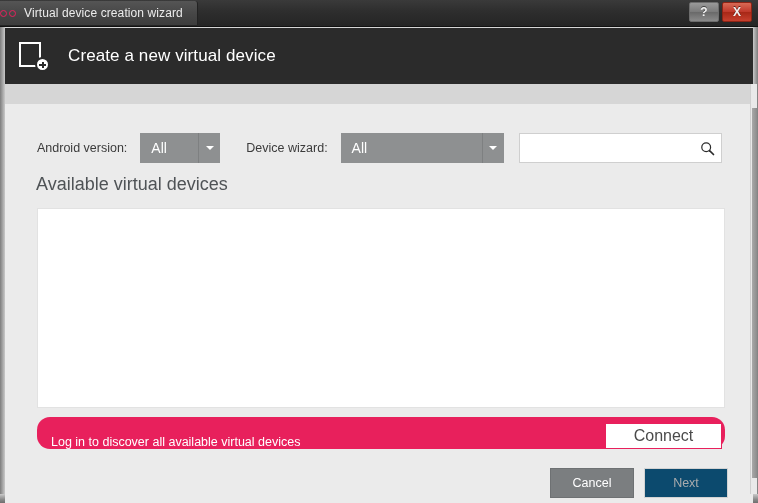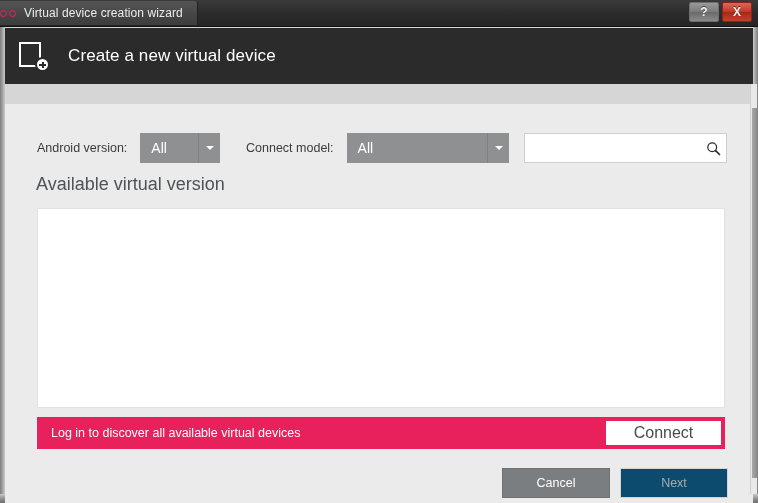--- a/index.html
+++ b/index.html
@@ -266,23 +266,24 @@
   }
 
   
   #login-banner {
     position: absolute;
     left: 32px; top: 313px;
     width: 688px;
     height: 32px;
     background: #e8205c;
     display: flex;
-    align-items: center;
+    align-items: flex-end;
     justify-content: space-between;
     box-sizing: border-box;
+    border-radius: 13px;
   }
   #banner-text {
     color: #ffffff;
     font-size: 12.5px;
     padding-left: 14px;
     white-space: nowrap;
   }
   #connect-button {
     width: 117px;
     height: 26px;
@@ -301,21 +302,21 @@
 
   
   #footer-buttons {
     position: absolute;
     right: 25px; bottom: 16px;
     display: flex;
     gap: 10px;
     align-items: center;
   }
   .footer-btn {
-    width: 108px;
+    width: 84px;
     height: 30px;
     font-size: 12.5px;
     font-family: "Liberation Sans", sans-serif;
     display: flex;
     align-items: center;
     justify-content: center;
     border: 1px solid #b5b5b5;
     box-sizing: border-box;
   }
   #cancel-button {
@@ -396,41 +397,41 @@
     <div id="filter-row">
       <span class="filter-label">Android version:</span>
 
       <div class="combo" id="combo-android">
         <span class="combo-value">All</span>
         <span class="combo-arrow">
             <span></span>
           </span>
       </div>
 
-      <span class="filter-label" id="label-device">Connect model:</span>
+      <span class="filter-label" id="label-device">Device wizard:</span>
 
       <div class="combo" id="combo-device">
         <span class="combo-value">All</span>
         <span class="combo-arrow">
             <span></span>
           </span>
       </div>
 
       <div id="search-wrap">
         <input id="search-input" type="text" placeholder="" style="">
         <span id="search-icon">
           <svg width="15" height="15" viewBox="0 0 16 16">
             <circle cx="6.6" cy="6.6" r="4.7" fill="none" stroke="#2b2b2b" stroke-width="1.3"></circle>
             <line x1="10.2" y1="10.2" x2="14.4" y2="14.4" stroke="#2b2b2b" stroke-width="1.8" stroke-linecap="round"></line>
           </svg>
         </span>
       </div>
     </div>
 
-    <div id="section-title">Available virtual version</div>
+    <div id="section-title">Available virtual devices</div>
 
     <div id="devices-list"></div>
 
     <div id="login-banner">
       <span id="banner-text">Log in to discover all available virtual devices</span>
       <div id="connect-button">Connect</div>
     </div>
 
     <div id="footer-buttons">
       <div class="footer-btn" id="cancel-button">Cancel</div>

